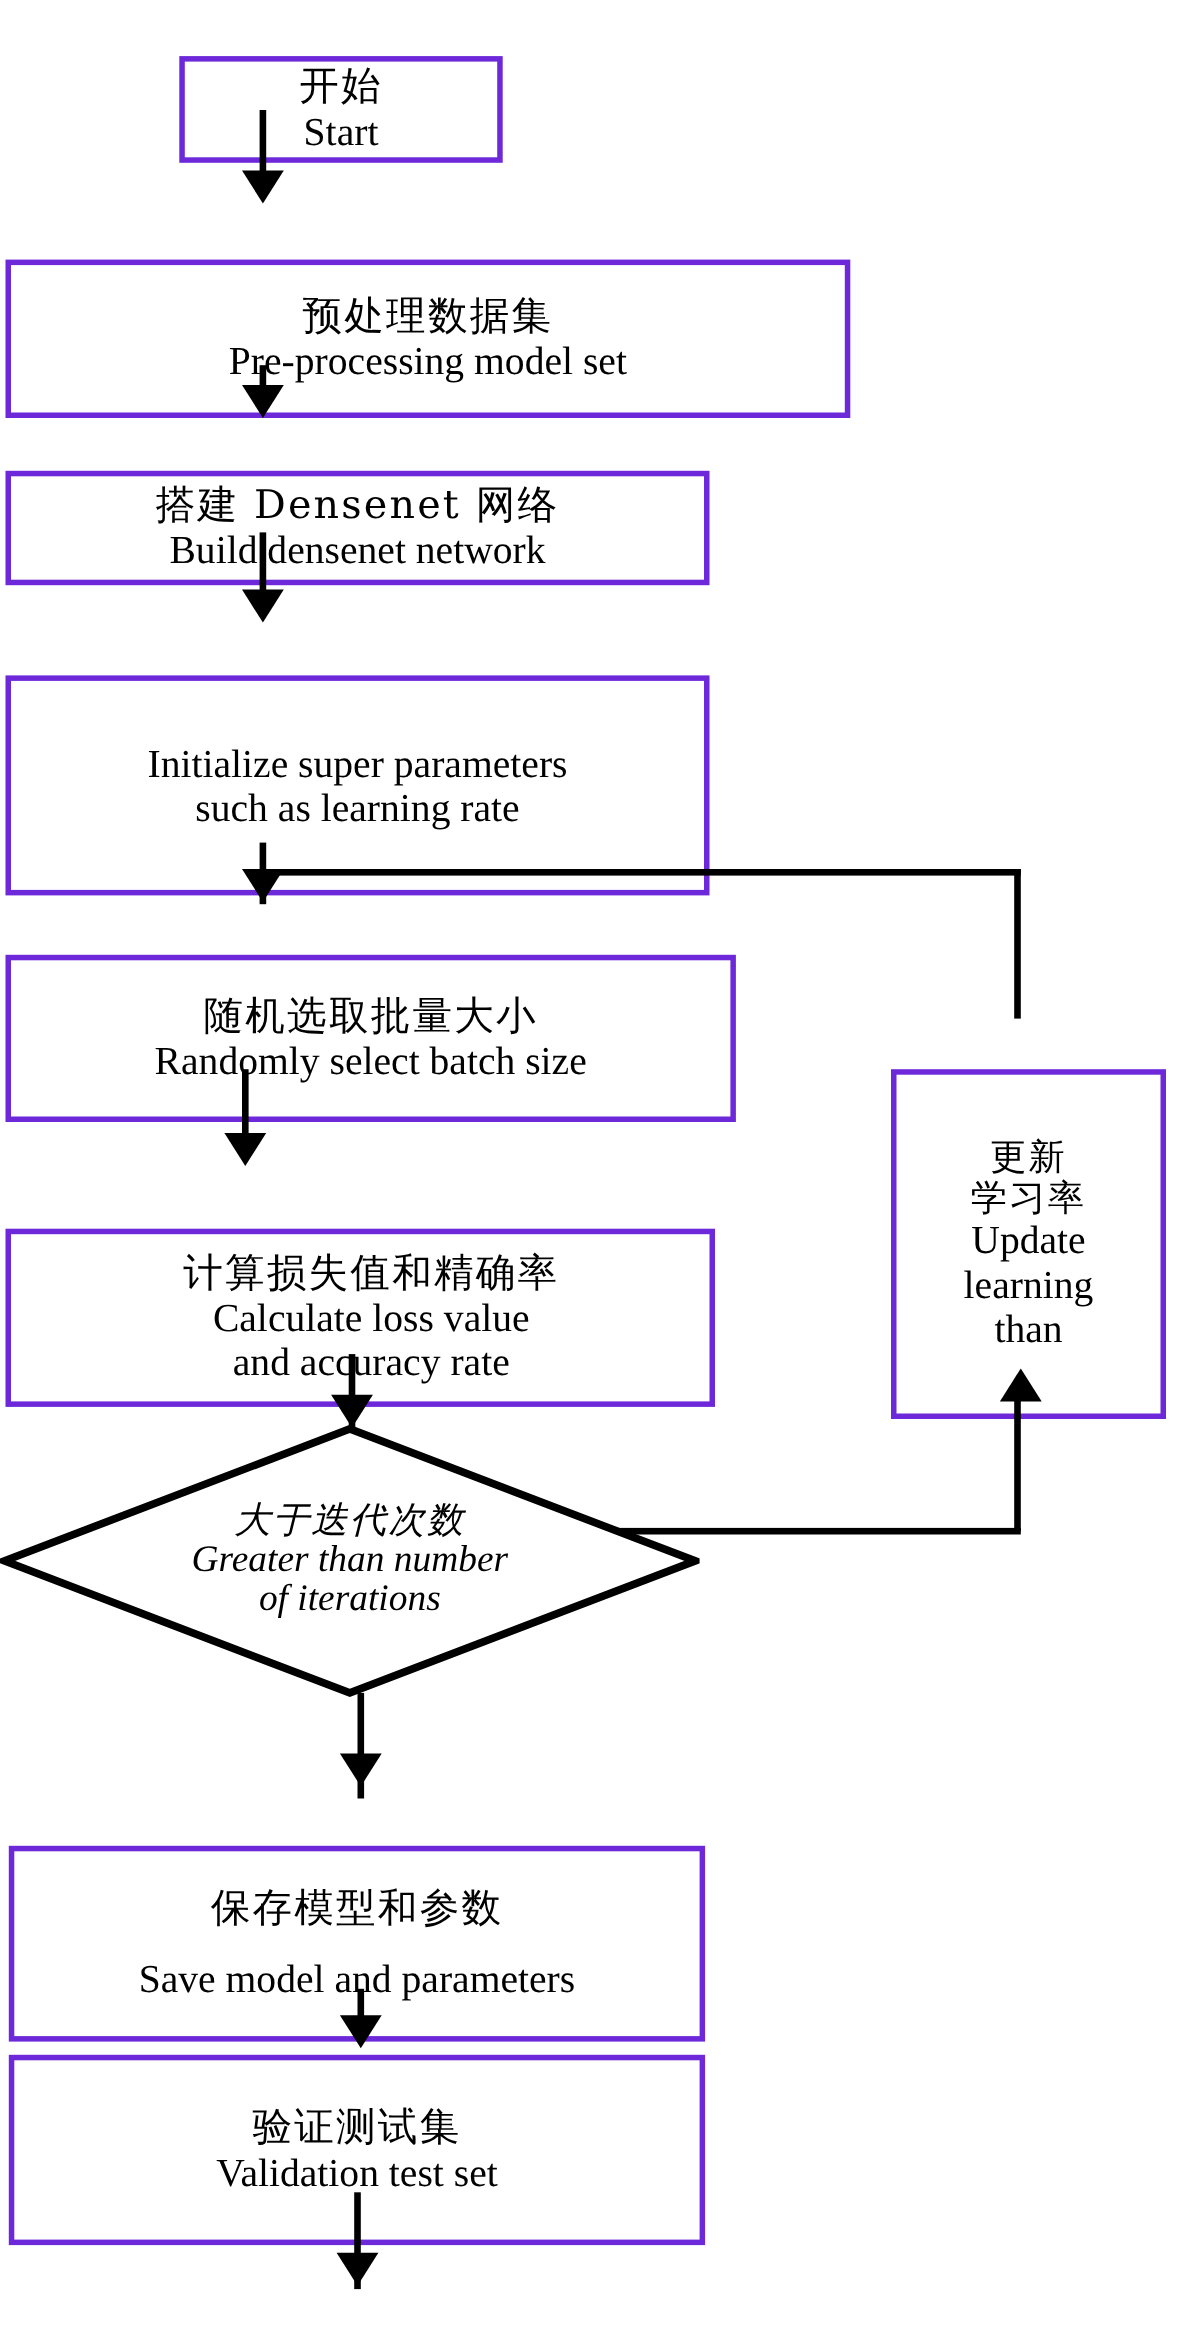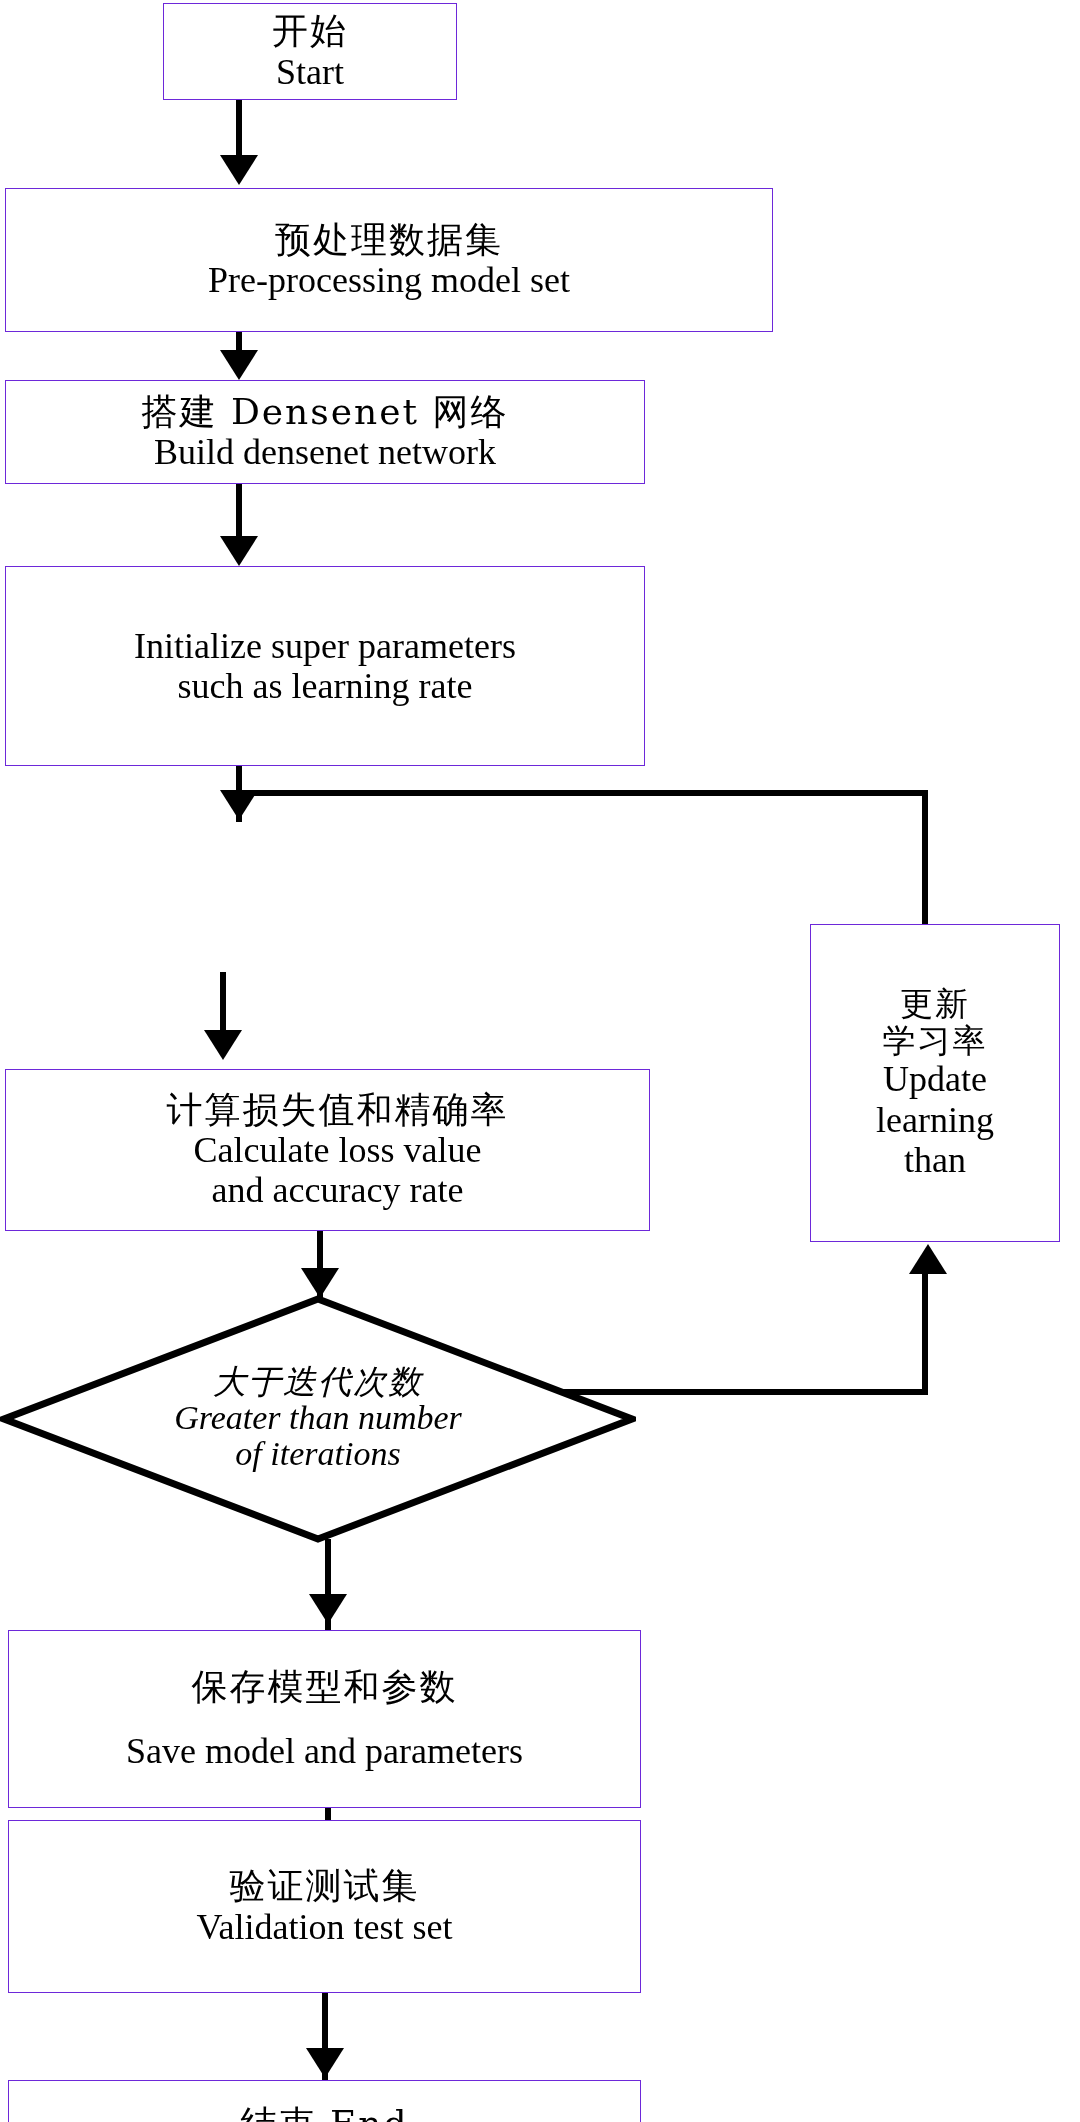--- a/index.html
+++ b/index.html
@@ -11,29 +11,30 @@
     position: relative;
     width: 1080px;
     height: 2122px;
     background: #ffffff;
     overflow: hidden;
     font-family: "Liberation Serif", "DejaVu Serif", serif;
   }
   .node {
     position: absolute;
     box-sizing: border-box;
-    border: 1px solid #6d28d9;
+    border: 5px solid #6d28d9;
     background: #ffffff;
     display: flex;
     flex-direction: column;
     align-items: center;
     justify-content: center;
     text-align: center;
     color: #000000;
     line-height: 1.12;
+    margin-top: 48px;
   }
   .node .ln {
     display: block;
     white-space: nowrap;
   }
   .cn {
     font-family: "DejaVu Serif", "Liberation Serif", serif;
     font-size: 36px;
     letter-spacing: 2px;
   }
@@ -126,20 +127,24 @@
     <span class="ln en">Initialize super parameters</span>
     <span class="ln en">such as learning rate</span>
   </div>
 
   <div class="vline" style="left:236px; top:766px; height:56px;"></div>
   <div class="arrow-down" style="left:220px; top:790px;"></div>
 
   <div class="hline" style="left:236px; top:790px; width:692px;"></div>
   <div class="vline" style="left:922px; top:790px; height:136px;"></div>
 
+  <div class="node" style="left:5px; top:820px; width:664px; height:152px;">
+    <span class="ln cn">随机选取批量大小</span>
+    <span class="ln en">Randomly select batch size</span>
+  </div>
 
   <div class="vline" style="left:220px; top:972px; height:68px;"></div>
   <div class="arrow-down" style="left:204px; top:1030px;"></div>
 
   <div class="node" style="left:810px; top:924px; width:250px; height:318px;">
     <span class="ln cn cn-sm">更新</span>
     <span class="ln cn cn-sm">学习率</span>
     <span class="ln en">Update</span>
     <span class="ln en">learning</span>
     <span class="ln en">than</span>

